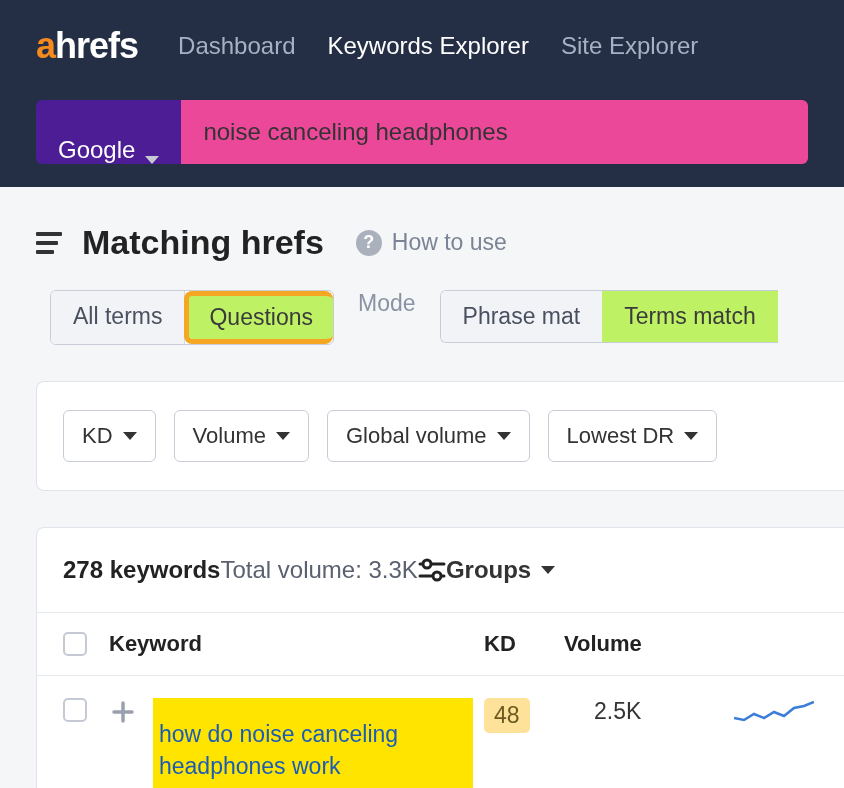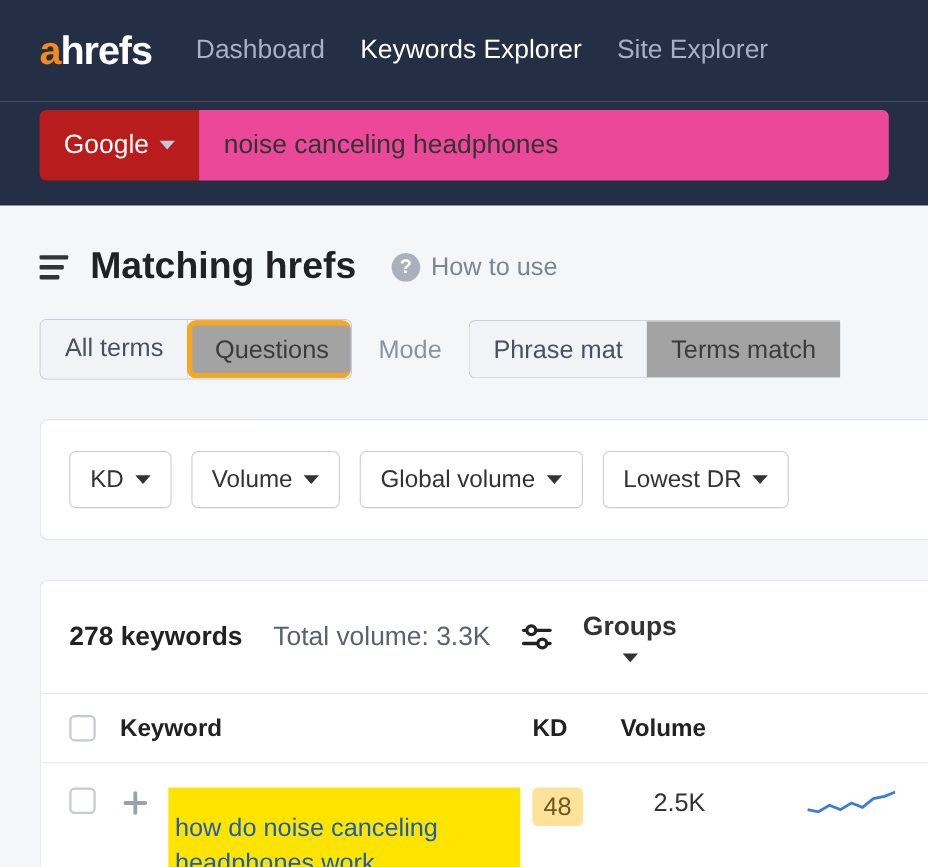--- a/index.html
+++ b/index.html
@@ -41,25 +41,25 @@
     background: #242e44;
     height: 95px;
     display: flex;
     align-items: center;
     padding: 0 36px;
     padding-top: 8px;
     padding-bottom: 24px;
     gap: 0;
   }
   .engine-select {
-    background: #b91c1c;
+    background: #4c1d95;
     color: #fff;
     height: 64px;
     display: flex;
-    align-items: center;
+    align-items: flex-end;
     padding: 0 22px;
     font-size: 24px;
     border-radius: 6px 0 0 6px;
     gap: 10px;
     cursor: pointer;
   }
   .engine-select .caret {
     width: 0; height: 0;
     border-left: 7px solid transparent;
     border-right: 7px solid transparent;
@@ -123,42 +123,43 @@
     display: flex;
     align-items: center;
     justify-content: center;
     font-size: 18px;
     font-weight: 700;
   }
   .help-text { font-size: 23px; }
   
   .tabs-row {
     display: flex;
-    align-items: center;
+    align-items: flex-start;
     gap: 0;
+    margin-left: 14px;
   }
   .seg-group {
     display: flex;
     border: 1px solid #c7ccd6;
     border-radius: 6px;
     overflow: hidden;
     background: #fff;
   }
   .seg-btn {
     padding: 12px 22px;
     font-size: 23px;
     color: #4a5060;
     border-right: 1px solid #d4d8e0;
     background: #f2f3f6;
     cursor: pointer;
     white-space: nowrap;
   }
   .seg-btn:last-child { border-right: none; }
   .seg-btn.selected {
-    background: #a3a3a3;
+    background: #bef264;
     color: #3b3b3b;
   }
   .questions-highlight {
     border: 5px solid #f5a623;
     border-radius: 8px;
     padding: 8px 20px;
     margin-left: -1px;
     background: #ffe0b0;
     position: relative;
     z-index: 2;
@@ -213,34 +214,32 @@
     border: 1px solid #e0e3ea;
     border-right: none;
     border-radius: 8px 0 0 8px;
     margin-top: 36px;
     width: calc(100% + 36px);
   }
   .results-header {
     display: flex;
     align-items: center;
     padding: 28px 26px;
-    gap: 28px;
     font-size: 24px;
   }
   .kw-count { font-weight: 700; color: #222; }
   .total-vol { color: #5b6170; }
   .sliders-icon svg { display: block; }
   .groups-btn {
     display: flex;
     align-items: center;
     gap: 10px;
     font-size: 24px;
     font-weight: 700;
     cursor: pointer;
-    flex-direction: column;
   }
   .groups-btn .caret-dark {
     width: 0; height: 0;
     border-left: 7px solid transparent;
     border-right: 7px solid transparent;
     border-top: 8px solid #333;
   }
   
   .table-header {
     display: flex;

